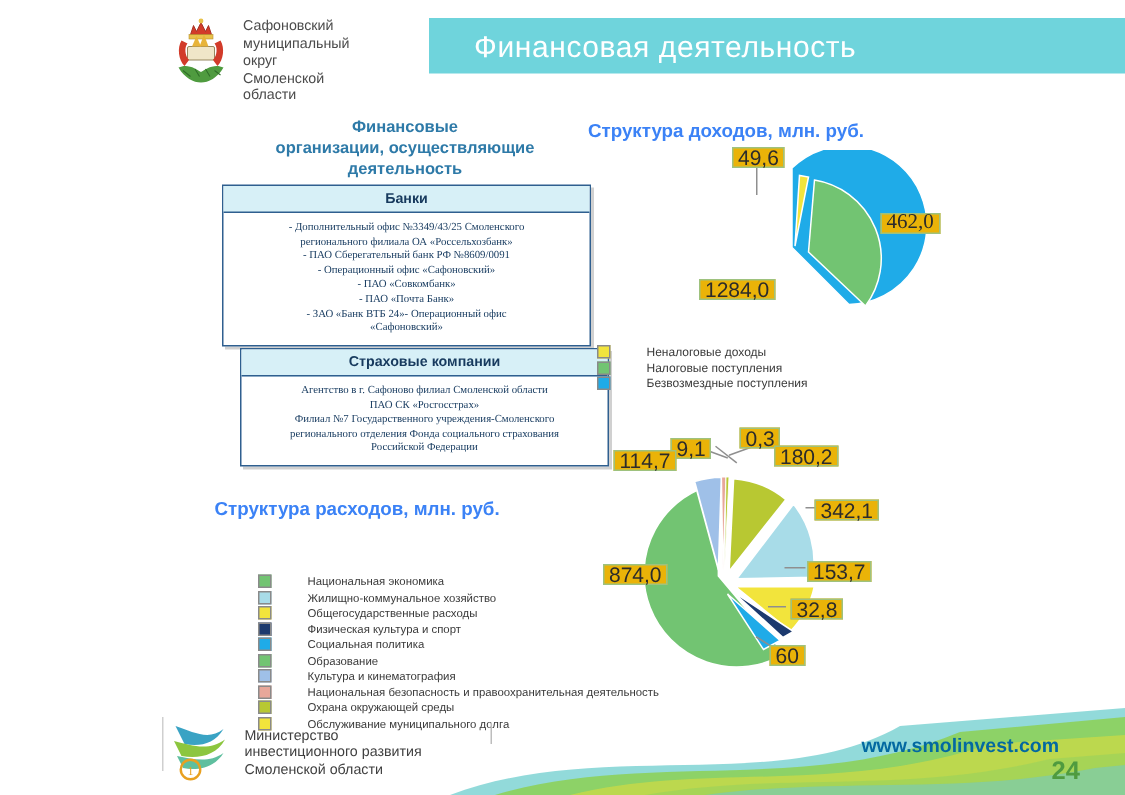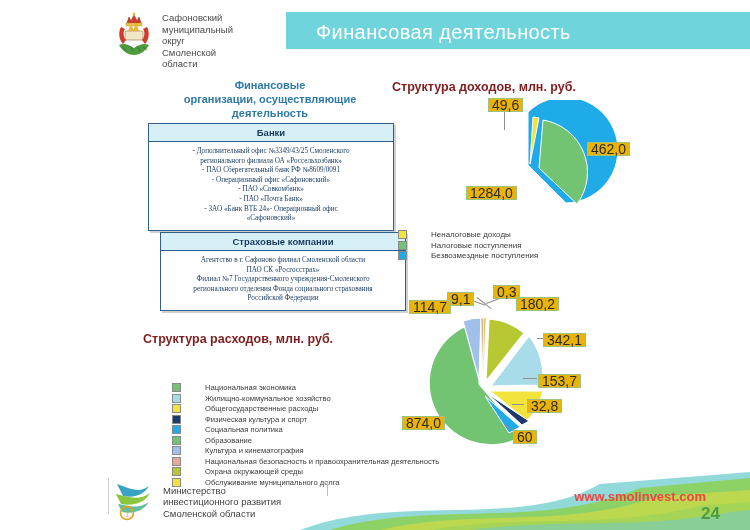--- a/index.html
+++ b/index.html
@@ -47,21 +47,21 @@
     padding:3px 0 3px 0;
   }
   .tbl-bd{
     padding:5px 4px 6px 4px;text-align:center;
     font-size:7.2px;line-height:9.6px;color:#1c3f63;font-family:Liberation Serif, serif;
   }
   #banks-table{left:148px;top:123px;width:244px;}
   #insurance-table{left:148px;top:232px;width:244px;margin-left:12px;}
   
   .chart-head{
-    position:absolute;font-size:12.5px;font-weight:bold;color:#7f1d1d;
+    position:absolute;font-size:12.5px;font-weight:bold;color:#3b82f6;
   }
   #income-head{left:392px;top:80px;}
   #expense-head{left:143px;top:332px;}
   
   .legend{position:absolute;}
   .legend-row{display:flex;align-items:flex-start;margin-bottom:1.5px;gap:20px;}
   .legend-sw{
     width:7px;height:7px;border:1px solid #8a8a8a;margin-right:4px;flex:none;
   }
   .legend-tx{font-size:7.6px;color:#3a3a3a;white-space:nowrap;}
@@ -79,21 +79,21 @@
   .footer-band{
     position:absolute;left:0;bottom:0;width:750px;height:58px;overflow:hidden;
   }
   .min-logo{position:absolute;left:113px;bottom:8px;width:46px;height:42px;}
   .min-text{
     position:absolute;left:163px;bottom:11px;width:160px;
     font-size:9.5px;line-height:11.5px;color:#3f3f3f;
   }
   .site{
     position:absolute;right:44px;bottom:26px;
-    font-size:13px;font-weight:bold;color:#ef4444;text-align:right;
+    font-size:13px;font-weight:bold;color:#0369a1;text-align:right;
   }
   .pagenum{
     position:absolute;right:30px;bottom:6px;
     font-size:17px;font-weight:bold;color:#4f9b3f;
   }
   .sep-line{
     position:absolute;left:108px;bottom:16px;width:1px;height:36px;
     background:#cfcfcf;
   }
   .sep-line2{
@@ -176,21 +176,21 @@
     <path d="M88 65 L88 12 A53 53 0 1 1 126 103 Z" fill="#1fabe8" stroke="#ffffff" stroke-width="1"></path>
 
     <path d="M99 68 L103 20 A53 53 0 0 1 137 104 Z" fill="#72c472" stroke="#ffffff" stroke-width="1"></path>
 
     <path d="M90 64 L93 17 L99 18 Z" fill="#f2e43c" stroke="#ffffff" stroke-width="1"></path>
   </svg>
 
   <div class="lline" style="left:504px;top:112px;width:1px;height:18px;"></div>
   <div class="dlabel" style="left:488px;top:98px;">49,6</div>
 
-  <div class="dlabel" style="left:587px;top:142px;">462,0</div>
+  <div class="dlabel" style="left:587px;top:142px;font-family:Liberation Serif, serif;">462,0</div>
 
   <div class="dlabel" style="left:466px;top:186px;">1284,0</div>
 
   <div class="legend" id="income-legend">
     <div class="legend-row">
       <span class="legend-sw" style="background:#f2e43c"></span>
       <span class="legend-tx">Неналоговые доходы</span>
     </div>
     <div class="legend-row">
       <span class="legend-sw" style="background:#72c472"></span>
@@ -278,21 +278,21 @@
   <div class="lline" style="left:453px;top:300px;width:12px;height:1px;"></div>
 
   <div class="dlabel" style="left:493px;top:285px;">0,3</div>
   <div class="dlabel" style="left:447px;top:292px;">9,1</div>
   <div class="dlabel" style="left:409px;top:300px;">114,7</div>
   <div class="dlabel" style="left:516px;top:297px;">180,2</div>
   <div class="dlabel" style="left:543px;top:333px;">342,1</div>
   <div class="dlabel" style="left:538px;top:374px;">153,7</div>
   <div class="dlabel" style="left:527px;top:399px;">32,8</div>
   <div class="dlabel" style="left:513px;top:430px;">60</div>
-  <div class="dlabel" style="left:402px;top:416px;text-align:center;">874,0</div>
+  <div class="dlabel" style="left:402px;top:376px;text-align:center;">874,0</div>
 
   <div class="footer-band">
     <svg width="750" height="58" viewBox="0 0 750 58" preserveAspectRatio="none">
       <path d="M300 58 C400 20 520 58 600 12 L750 0 L750 58 Z" fill="#7fd4d4" opacity="0.85"></path>
       <path d="M330 58 C430 28 540 58 640 16 L750 6 L750 58 Z" fill="#8ccf4a" opacity="0.8"></path>
       <path d="M380 58 C470 36 560 58 660 24 L750 18 L750 58 Z" fill="#c4d94a" opacity="0.85"></path>
       <path d="M430 58 C520 42 600 58 700 34 L750 30 L750 58 Z" fill="#9fd35a" opacity="0.75"></path>
       <path d="M470 58 C560 46 640 58 730 40 L750 38 L750 58 Z" fill="#6cc7d4" opacity="0.5"></path>
     </svg>
   </div>

